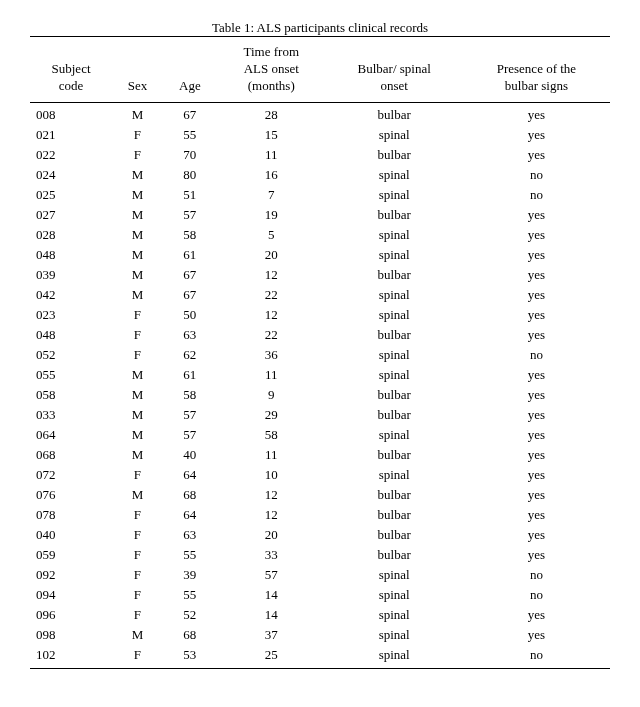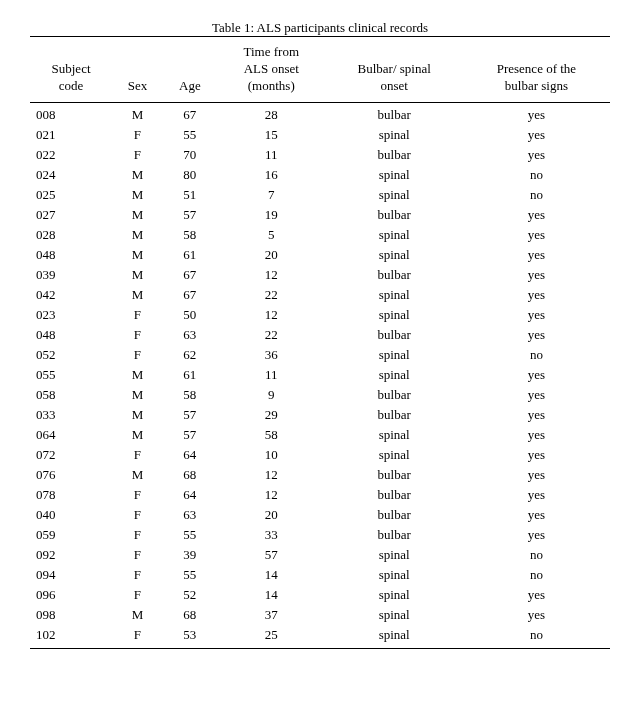--- a/index.html
+++ b/index.html
@@ -195,20 +195,28 @@
       </tr>
       <tr>
         <td>064</td>
         <td>M</td>
         <td>57</td>
         <td>58</td>
         <td>spinal</td>
         <td>yes</td>
       </tr>
       <tr>
+        <td>068</td>
+        <td>M</td>
+        <td>40</td>
+        <td>11</td>
+        <td>bulbar</td>
+        <td>yes</td>
+      </tr>
+      <tr>
         <td>072</td>
         <td>F</td>
         <td>64</td>
         <td>10</td>
         <td>spinal</td>
         <td>yes</td>
       </tr>
       <tr>
         <td>076</td>
         <td>M</td>

